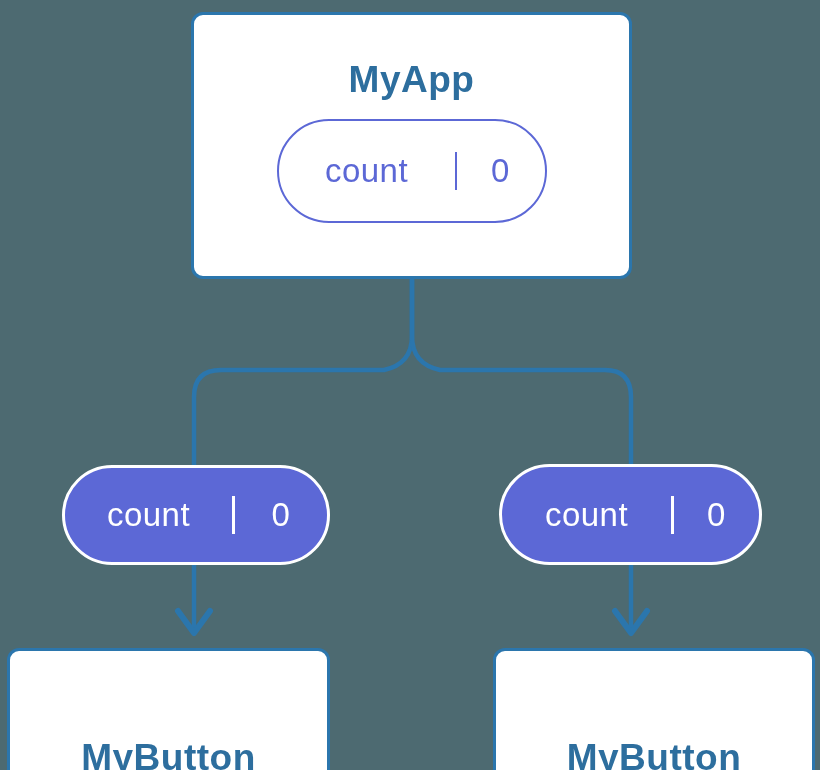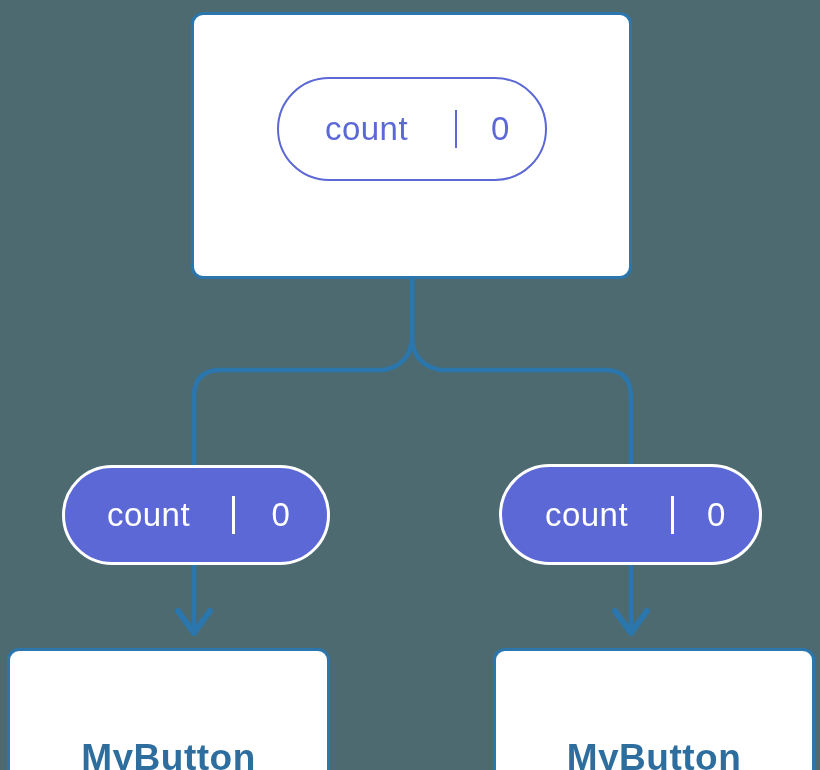--- a/index.html
+++ b/index.html
@@ -121,20 +121,21 @@
 <div class="canvas">
 
   <svg class="connectors" viewBox="0 0 820 770" xmlns="http://www.w3.org/2000/svg">
     <path class="edge" d="M412 279 L412 336 Q412 364 384 370 L221 370 Q194 370 194 397 L194 628"></path>
     <path class="edge" d="M412 279 L412 336 Q412 364 440 370 L605 370 Q631 370 631 397 L631 628"></path>
     <path class="arrowhead" d="M178 611 L194 633 L210 611"></path>
     <path class="arrowhead" d="M615 611 L631 633 L647 611"></path>
   </svg>
 
   <div class="node-card root-card">
+    <div class="node-title">MyApp</div>
     <div class="state-pill pill-outline">
       <div class="pill-name">count</div>
       <div class="pill-value">0</div>
     </div>
   </div>
 
   <div class="state-pill pill-filled left">
     <div class="pill-name">count</div>
     <div class="pill-value">0</div>
   </div>

